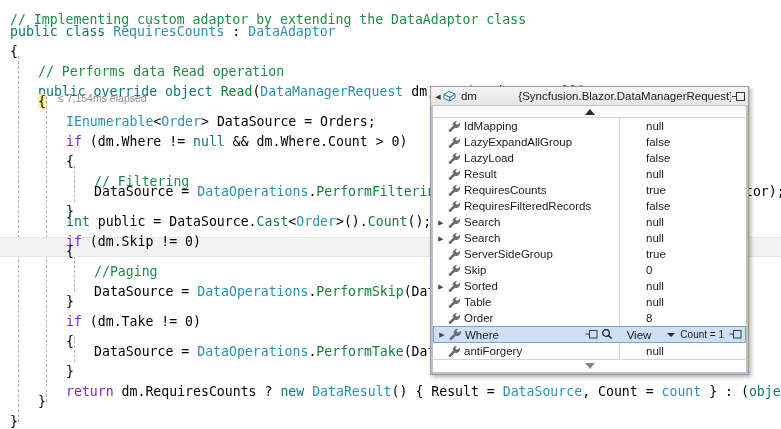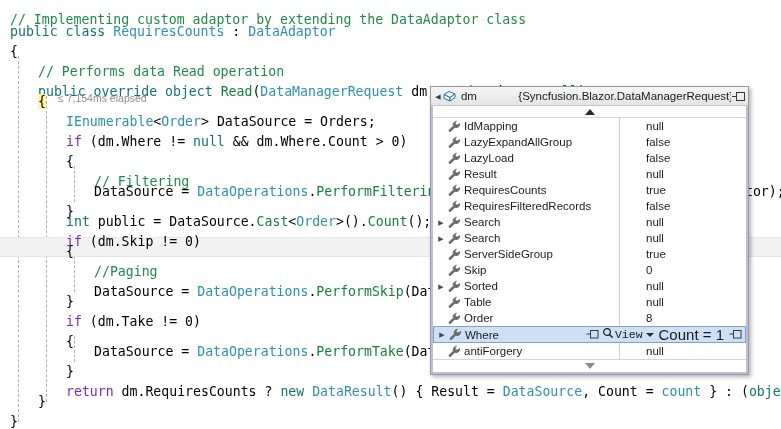--- a/index.html
+++ b/index.html
@@ -212,33 +212,32 @@
   .row-actions {
     display: flex;
     align-items: center;
     gap: 2px;
     margin-left: auto;
     padding-right: 2px;
   }
   .mag-view {
     display: flex;
     align-items: center;
-    gap: 1px;
-    font-size: 11.5px;
-    white-space: nowrap;
-    font-family: Liberation Mono, monospace;
+    gap: 14px;
+    font-size: 11.5px;
+    white-space: nowrap;
   }
   .caret-dn {
     width: 0; height: 0;
     border-left: 4px solid transparent;
     border-right: 4px solid transparent;
     border-top: 4px solid #2b2b2b;
     margin: 0 3px 0 2px;
   }
-  .sel-count { padding-right: 3px; font-size: 15px; }
+  .sel-count { padding-right: 3px; font-size: 10px; }
 </style>
 </head>
 <body>
 
 <div id="editor">
 
   <div class="guide" style="left:18px; top:56px; height:366px;"></div>
   <div class="guide" style="left:46px; top:96px; height:306px;"></div>
   <div class="guide" style="left:74px; top:166px; height:36px;"></div>
   <div class="guide" style="left:74px; top:256px; height:36px;"></div>

